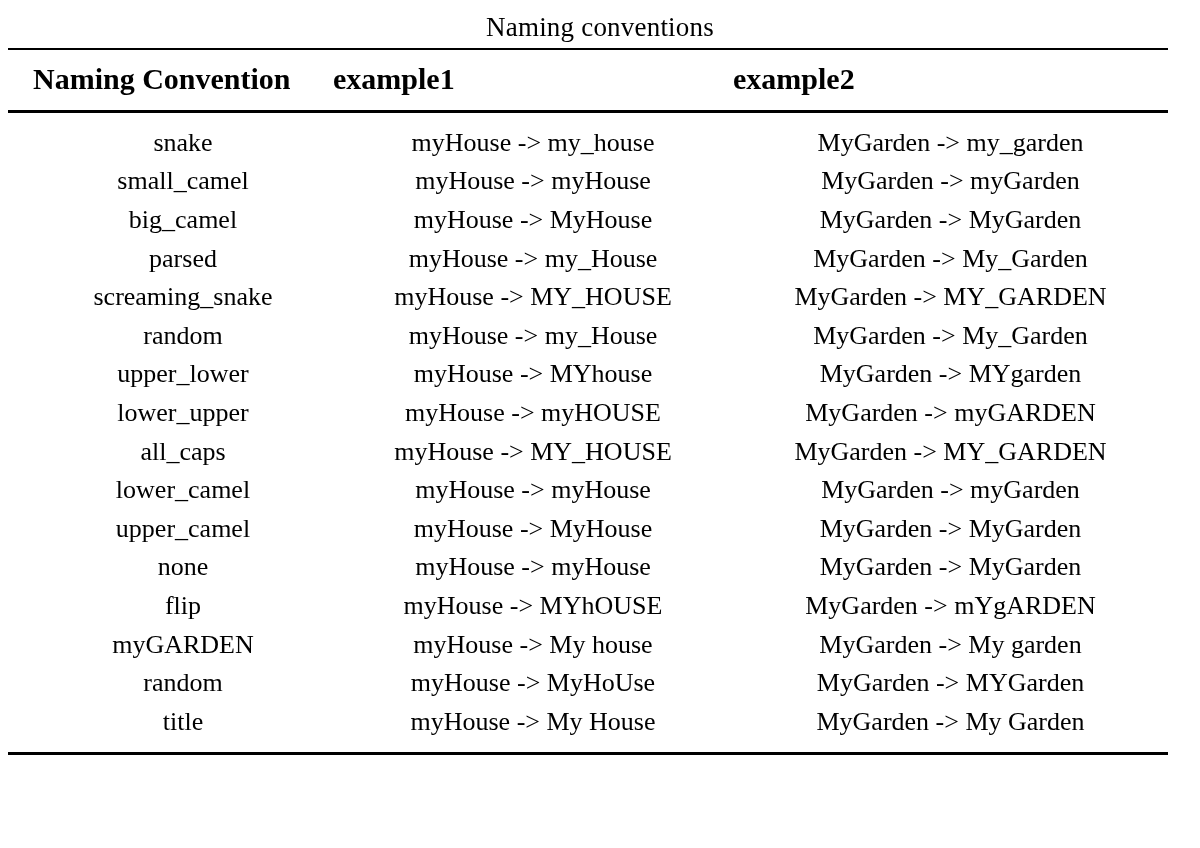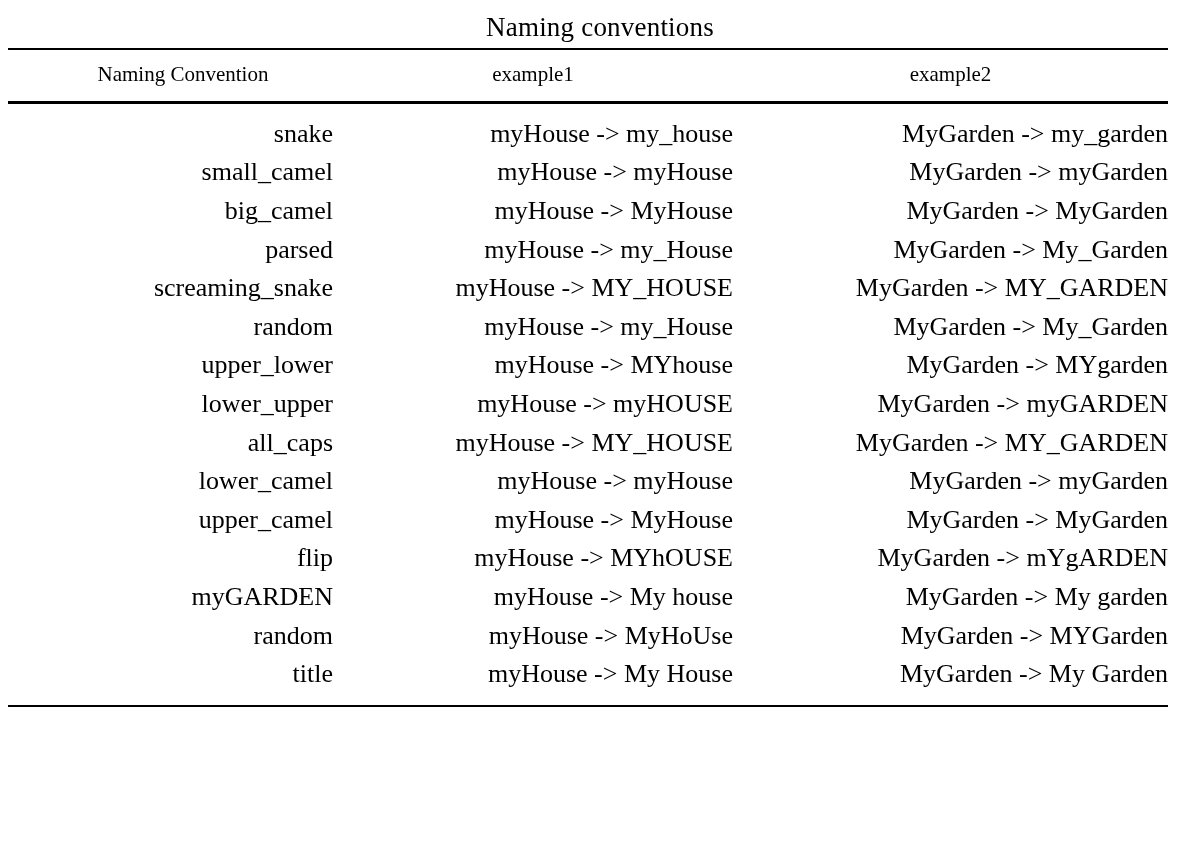--- a/index.html
+++ b/index.html
@@ -49,29 +49,29 @@
     width: 100%;
     border-collapse: collapse;
     table-layout: fixed;
     font-size: 26px;
   }
   table.naming-table col.c-name { width: 325px; }
   table.naming-table col.c-ex1  { width: 400px; }
   table.naming-table col.c-ex2  { width: 435px; }
 
   table.naming-table th {
-    text-align: center;
-    font-weight: normal;
-    font-size: 21px;
+    text-align: left;
+    font-weight: bold;
+    font-size: 30px;
     padding: 12px 0 14px 0;
     vertical-align: baseline;
     white-space: nowrap;
   }
   table.naming-table td {
-    text-align: right;
+    text-align: center;
     font-size: 26px;
     line-height: 38.6px;
     padding: 0;
     vertical-align: baseline;
     white-space: nowrap;
   }
   tbody tr:first-child td { padding-top: 11px; }
   tbody tr:last-child  td { padding-bottom: 11px; }
 
   .cell-pad-first { padding-left: 25px !important; }
@@ -160,20 +160,25 @@
             <td class="cell-pad-first">lower_camel</td>
             <td>myHouse -&gt; myHouse</td>
             <td>MyGarden -&gt; myGarden</td>
           </tr>
           <tr>
             <td class="cell-pad-first">upper_camel</td>
             <td>myHouse -&gt; MyHouse</td>
             <td>MyGarden -&gt; MyGarden</td>
           </tr>
           <tr>
+            <td class="cell-pad-first">none</td>
+            <td>myHouse -&gt; myHouse</td>
+            <td>MyGarden -&gt; MyGarden</td>
+          </tr>
+          <tr>
             <td class="cell-pad-first">flip</td>
             <td>myHouse -&gt; MYhOUSE</td>
             <td>MyGarden -&gt; mYgARDEN</td>
           </tr>
           <tr>
             <td class="cell-pad-first">myGARDEN</td>
             <td>myHouse -&gt; My house</td>
             <td>MyGarden -&gt; My garden</td>
           </tr>
           <tr>

